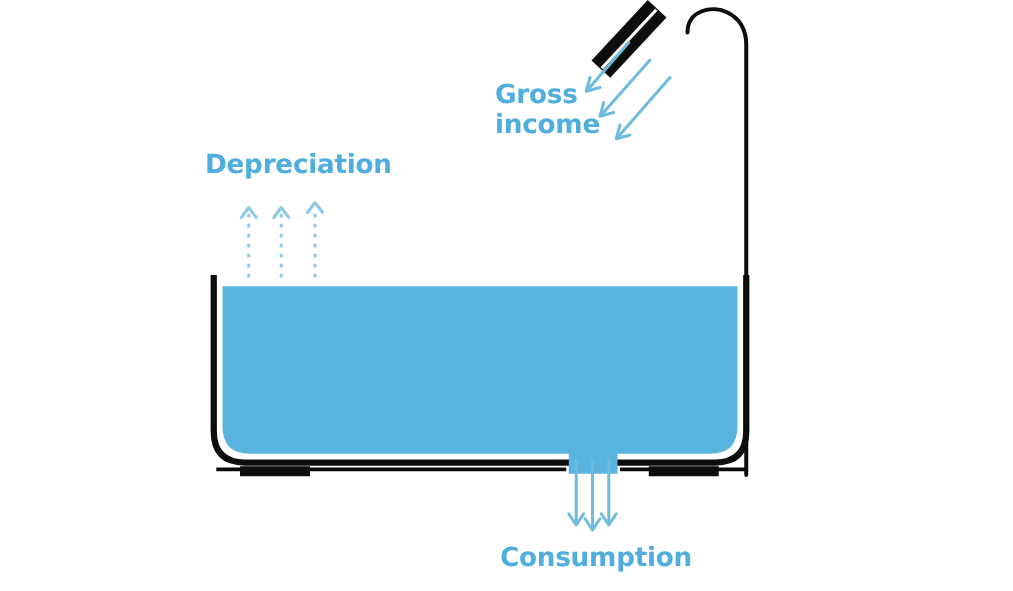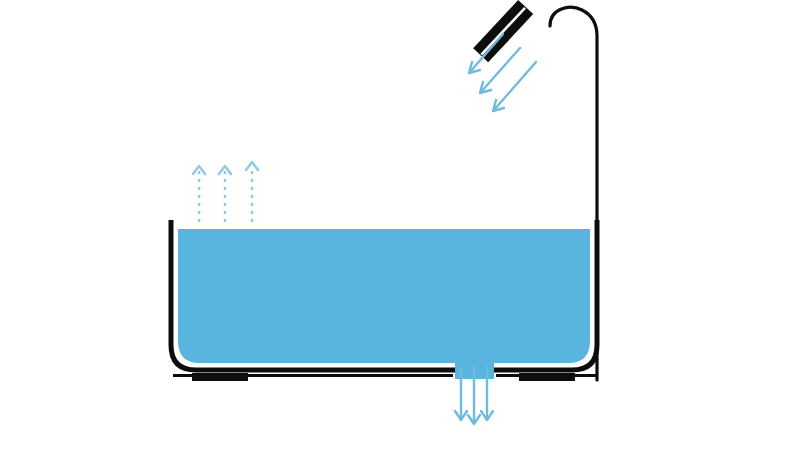--- a/index.html
+++ b/index.html
@@ -134,17 +134,21 @@
         <polyline points="468,415 474,424 480,415" stroke-linejoin="round"></polyline>
       </g>
       <g>
         <line x1="487" y1="368" x2="487" y2="418"></line>
         <polyline points="481,411 487,420 493,411" stroke-linejoin="round"></polyline>
       </g>
     </g>
 
   </svg>
 
+  <div class="lbl" id="label-gross-income">Gross
+income</div>
 
+  <div class="lbl" id="label-depreciation">Depreciation</div>
 
+  <div class="lbl" id="label-consumption">Consumption</div>
 
 
 </div>
 
 </body></html>

